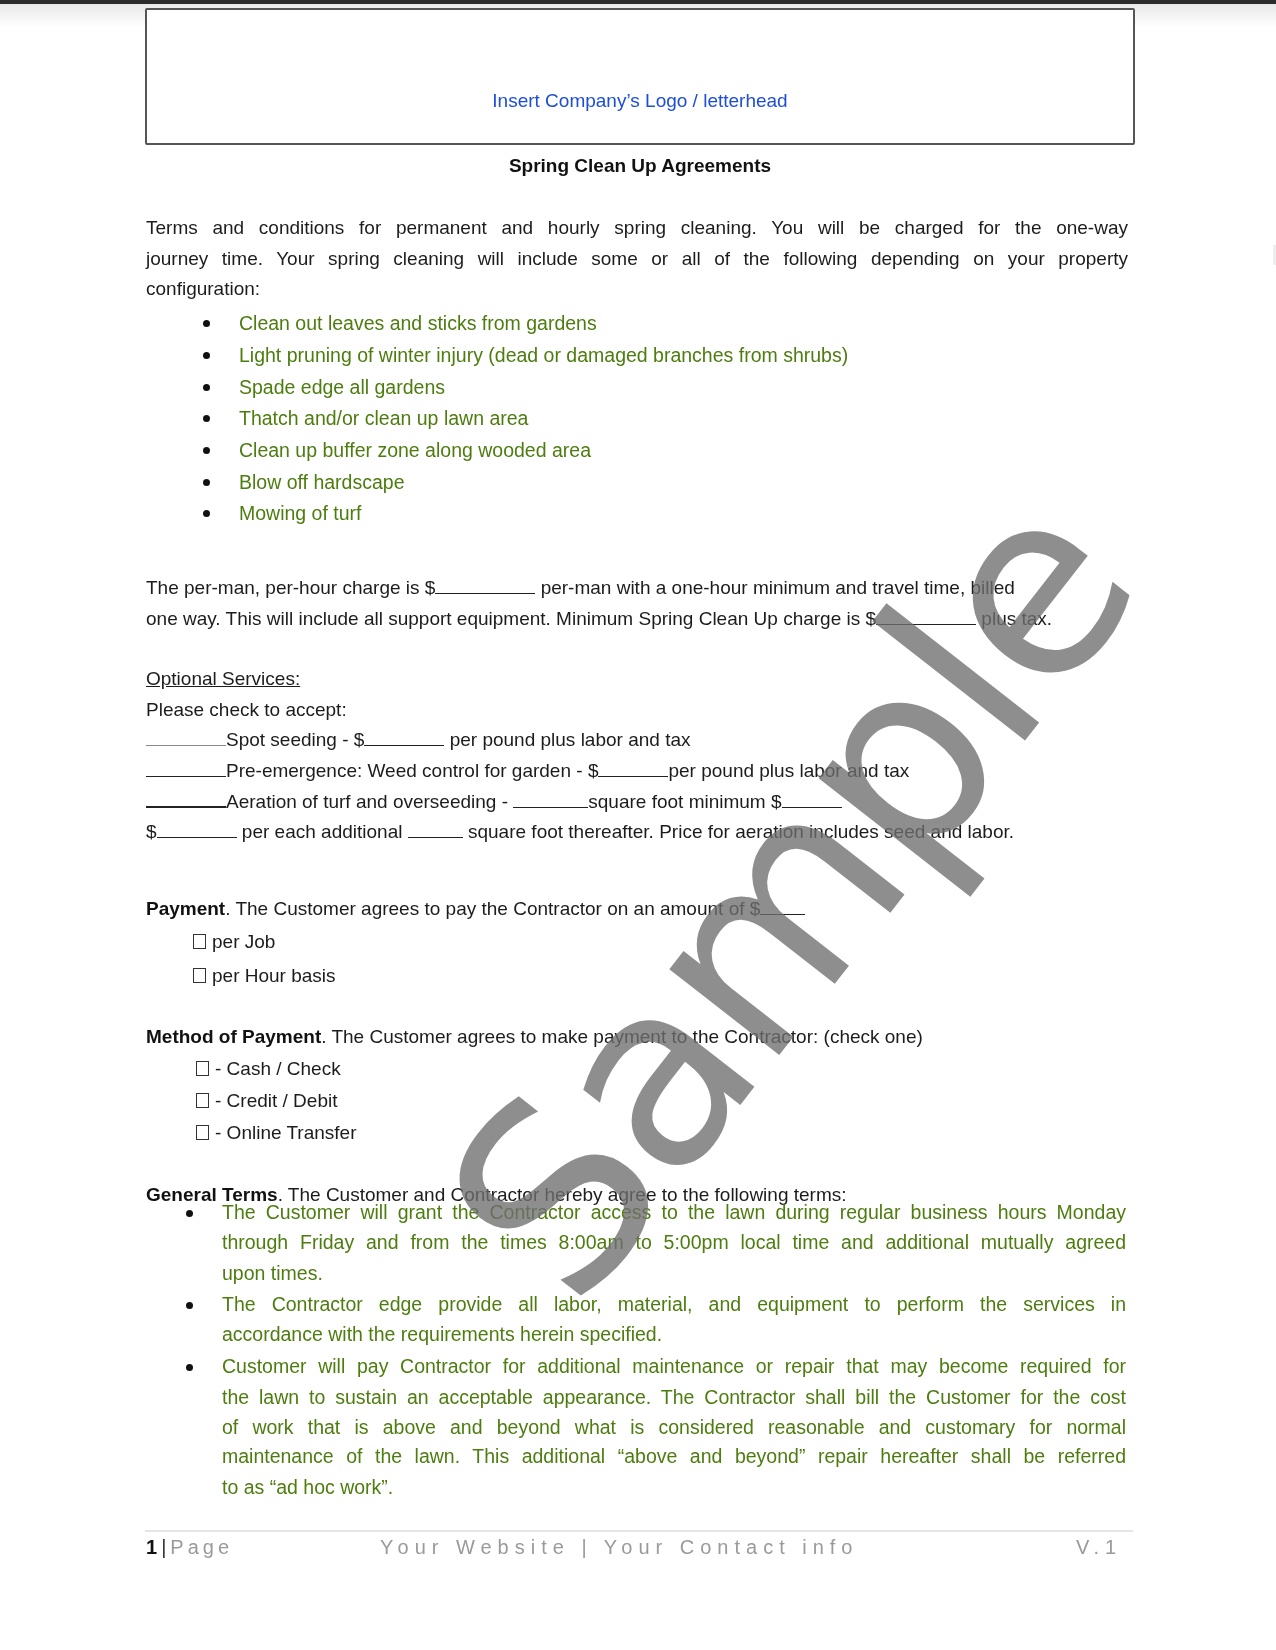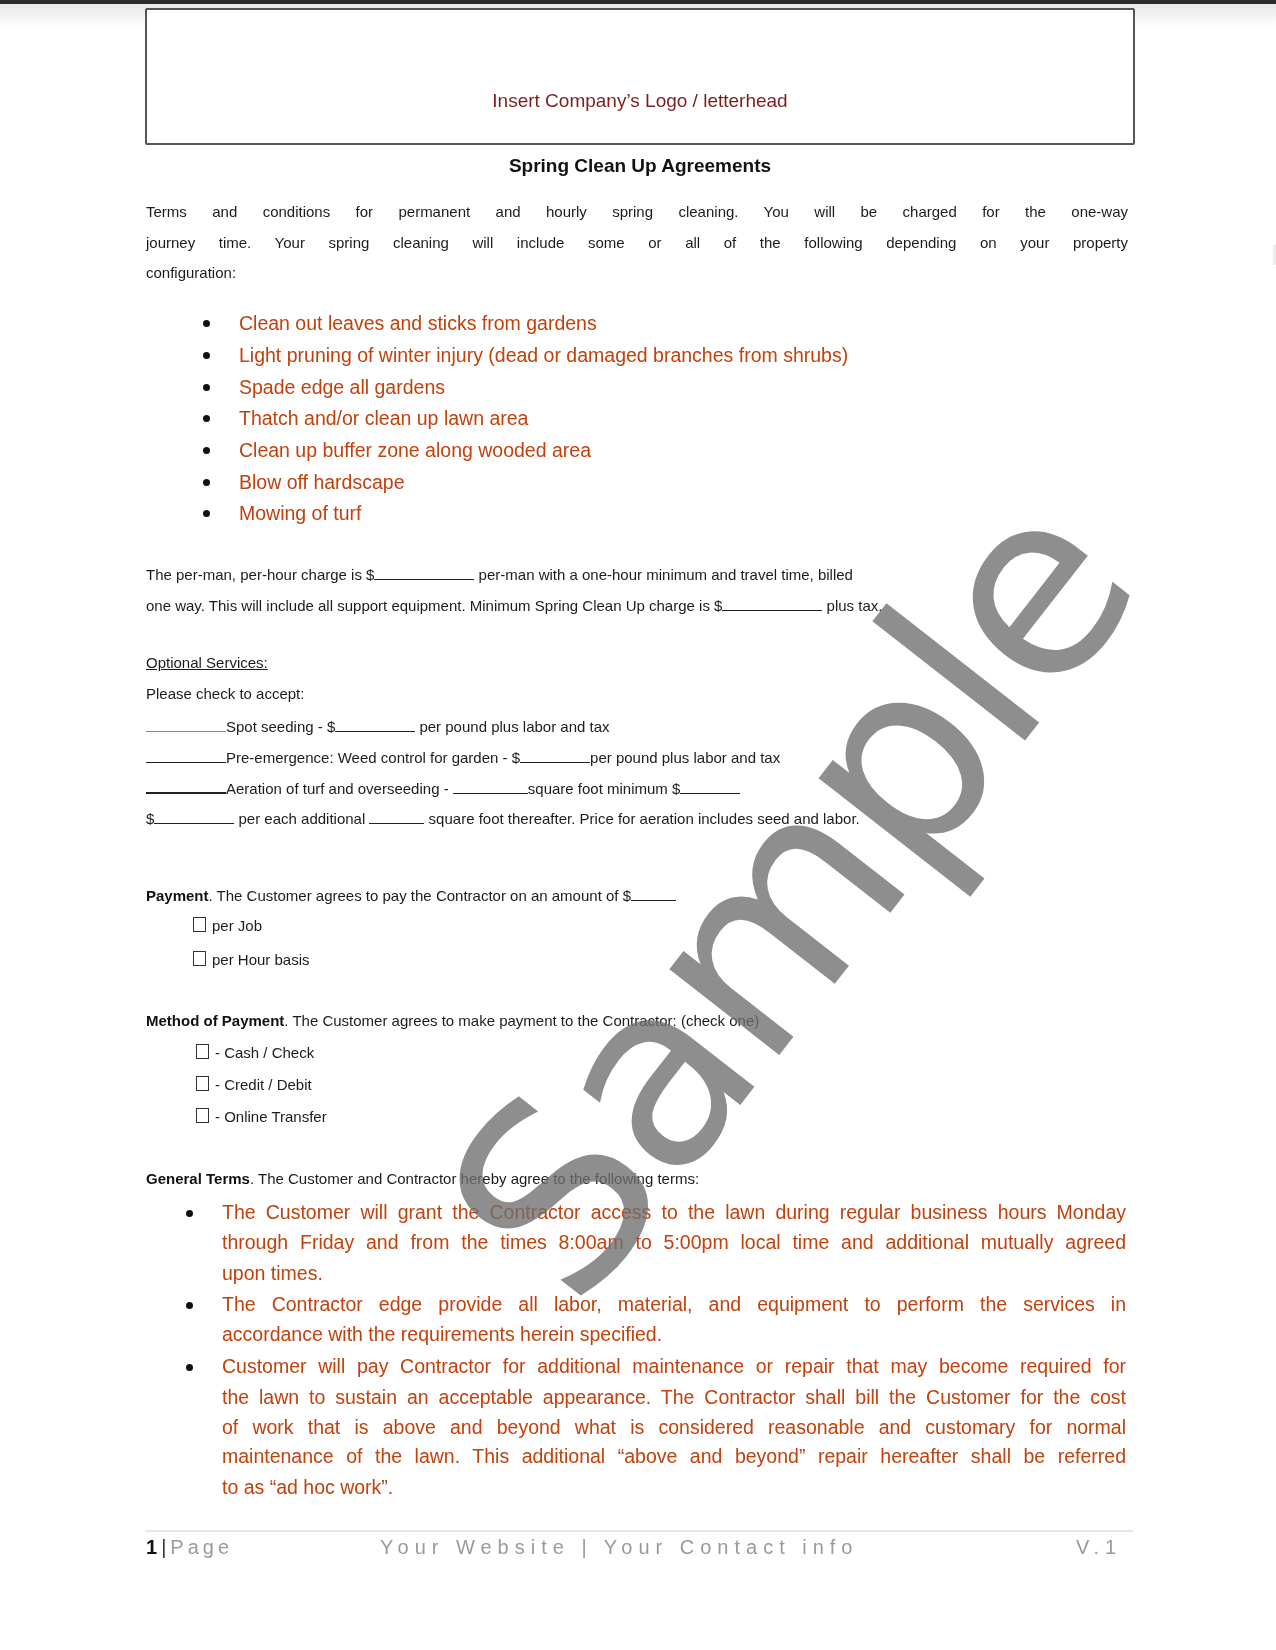--- a/index.html
+++ b/index.html
@@ -8,26 +8,26 @@
     background: #ffffff; color: #1a1a1a;
     font-family: "Liberation Sans", "DejaVu Sans", sans-serif;
   }
   .topbar { position: absolute; left: 0; top: 0; width: 1276px; height: 4px; background: #2b2b2b; }
   .topshade { position: absolute; left: 0; top: 4px; width: 1276px; height: 24px;
     background: linear-gradient(#e9e9e9, rgba(255,255,255,0)); }
   .page { position: absolute; left: 0; top: 0; width: 1276px; height: 1650px; }
   .logo-box { position: absolute; left: 145px; top: 8px; width: 986px; height: 133px;
     border: 2px solid #555; border-radius: 2px; background: #fff; }
   .logo-text { position: absolute; left: 0; right: 0; top: 80px; text-align: center;
-    font-size: 19px; color: #7f1d1d; }
+    font-size: 19px; color: #1d4ed8; }
   .title { position: absolute; left: 145px; width: 990px; top: 155px; text-align: center;
     font-weight: bold; font-size: 19px; color: #111; }
-  .line { position: absolute; left: 146px; font-size: 15px; white-space: nowrap; color: #1c1c1c; }
+  .line { position: absolute; left: 146px; font-size: 19px; white-space: nowrap; color: #1c1c1c; margin-top: 14px; }
   .just { width: 982px; text-align: justify; text-align-last: justify; white-space: nowrap; }
-  .bul { position: absolute; font-size: 19.5px; white-space: nowrap; color: #c2410c; }
+  .bul { position: absolute; font-size: 19.5px; white-space: nowrap; color: #4d7c0f; }
   .dot { position: absolute; width: 7px; height: 7px; border-radius: 50%; background: #111; }
   .u { text-decoration: underline; text-align: center; }
   b { font-weight: bold; color: #111; }
   .blank { display: inline-block; border-bottom: 1.5px solid #222; height: 16px; vertical-align: baseline; }
   .chk { display: inline-block; width: 13px; height: 15px; border: 1.6px solid #333; margin-right: 6px;
     vertical-align: -1px; box-sizing: border-box; }
   .footer-rule { position: absolute; left: 145px; width: 988px; top: 1530px; height: 2px; background: #e6e6e6; }
   .footer { position: absolute; top: 1536px; font-size: 20px; color: #9a9a9a; letter-spacing: 6px; white-space: nowrap; }
   .watermark { position: absolute; left: 330px; top: 770px; font-size: 255px; color: rgba(110,110,110,0.78);
     transform: rotate(-52deg); transform-origin: center; white-space: nowrap; pointer-events: none;

